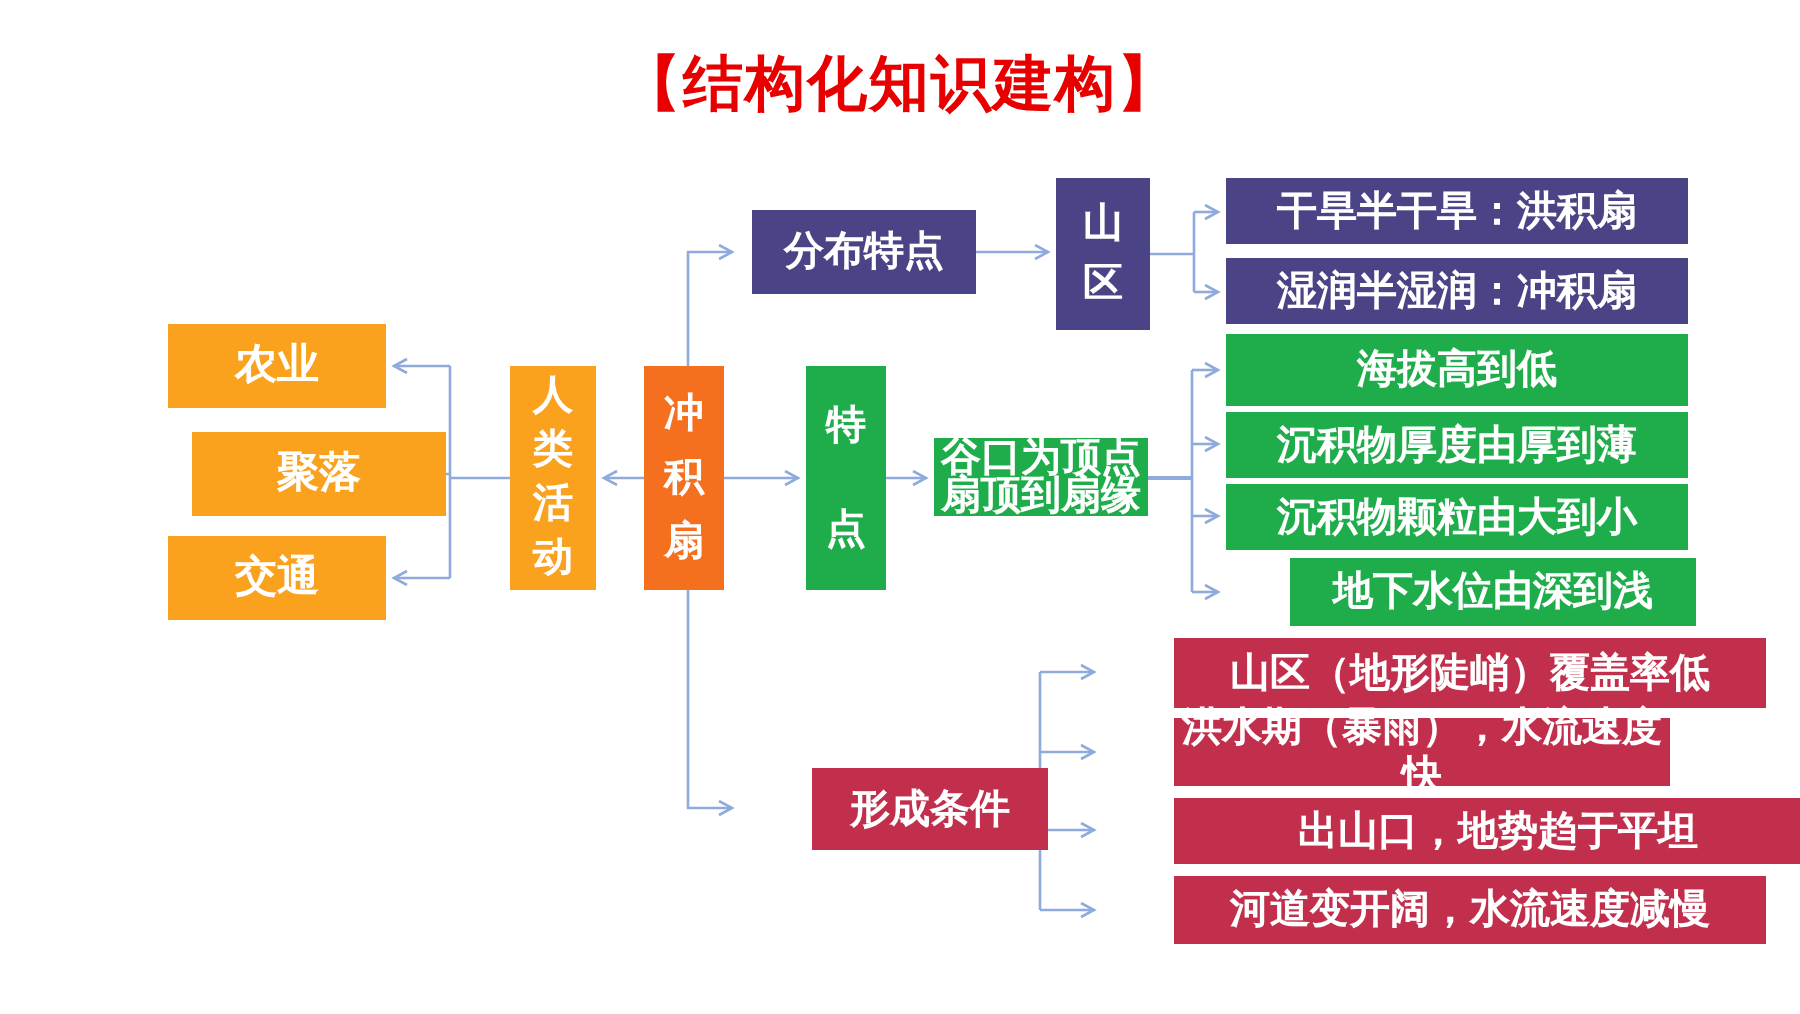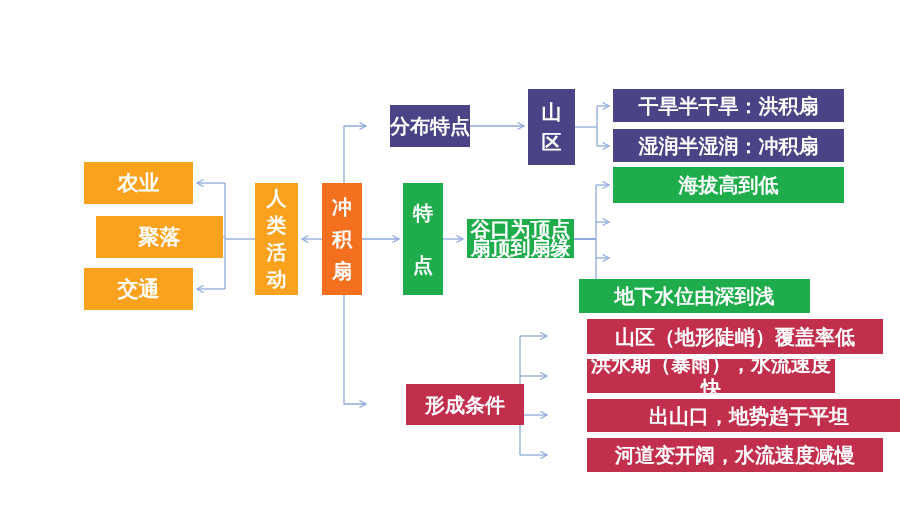--- a/index.html
+++ b/index.html
@@ -28,20 +28,21 @@
   .lh52{line-height:52px;}
   .small{font-size:20px;line-height:19px;}
   .fs21{font-size:21px;}
   svg.connectors{position:absolute;left:0;top:0;}
 </style>
 </head>
 <body>
 
 <div class="stage">
 
+  <div class="title">【结构化知识建构】</div>
 
   <svg class="connectors" width="900" height="507" viewBox="0 0 900 507">
     <defs>
       <marker id="arr" markerWidth="10" markerHeight="10" refX="7.5" refY="4" orient="auto" markerUnits="userSpaceOnUse">
         <path d="M1,0.5 L7.5,4 L1,7.5" fill="none" stroke="#8FAADC" stroke-width="1.3"></path>
       </marker>
     </defs>
     <g fill="none" stroke="#8FAADC" stroke-width="1.3">
 
       <polyline points="255,239 225,239"></polyline>
@@ -88,32 +89,34 @@
   <div class="box orange fs21" style="left:84px;top:268px;width:109px;height:42px">交通</div>
 
   <div class="box orange lh27" style="left:255px;top:183px;width:43px;height:112px">人
 类
 活
 动</div>
   <div class="box orange-dark lh32" style="left:322px;top:183px;width:40px;height:112px">冲
 积
 扇</div>
 
-  <div class="box purple" style="left:390px;top:105px;width:80px;height:42px">分布特点</div>
+  <div class="box purple" style="left:376px;top:105px;width:112px;height:42px">分布特点</div>
   <div class="box purple lh30" style="left:528px;top:89px;width:47px;height:76px">山
 区</div>
   <div class="box purple" style="left:613px;top:89px;width:231px;height:33px">干旱半干旱：洪积扇</div>
   <div class="box purple" style="left:613px;top:129px;width:231px;height:33px">湿润半湿润：冲积扇</div>
 
   <div class="box green lh52" style="left:403px;top:183px;width:40px;height:112px">特
 点</div>
   <div class="box green small" style="left:467px;top:219px;width:107px;height:39px">谷口为顶点
 扇顶到扇缘</div>
   <div class="box green" style="left:613px;top:167px;width:231px;height:36px">海拔高到低</div>
-  <div class="box green" style="left:579px;top:279px;width:231px;height:34px">地下水位由深到浅</div>
+  <div class="box green" style="left:613px;top:206px;width:231px;height:33px">沉积物厚度由厚到薄</div>
+  <div class="box green" style="left:613px;top:242px;width:231px;height:33px">沉积物颗粒由大到小</div>
+  <div class="box green" style="left:645px;top:279px;width:203px;height:34px">地下水位由深到浅</div>
 
   <div class="box red" style="left:370px;top:384px;width:118px;height:41px">形成条件</div>
   <div class="box red" style="left:551px;top:319px;width:296px;height:35px">山区（地形陡峭）覆盖率低</div>
   <div class="box red" style="left:551px;top:359px;width:248px;height:34px">洪水期（暴雨），水流速度快</div>
   <div class="box red" style="left:551px;top:399px;width:324px;height:33px">出山口，地势趋于平坦</div>
   <div class="box red" style="left:551px;top:438px;width:296px;height:34px">河道变开阔，水流速度减慢</div>
 
 </div>
 
 </body></html>

